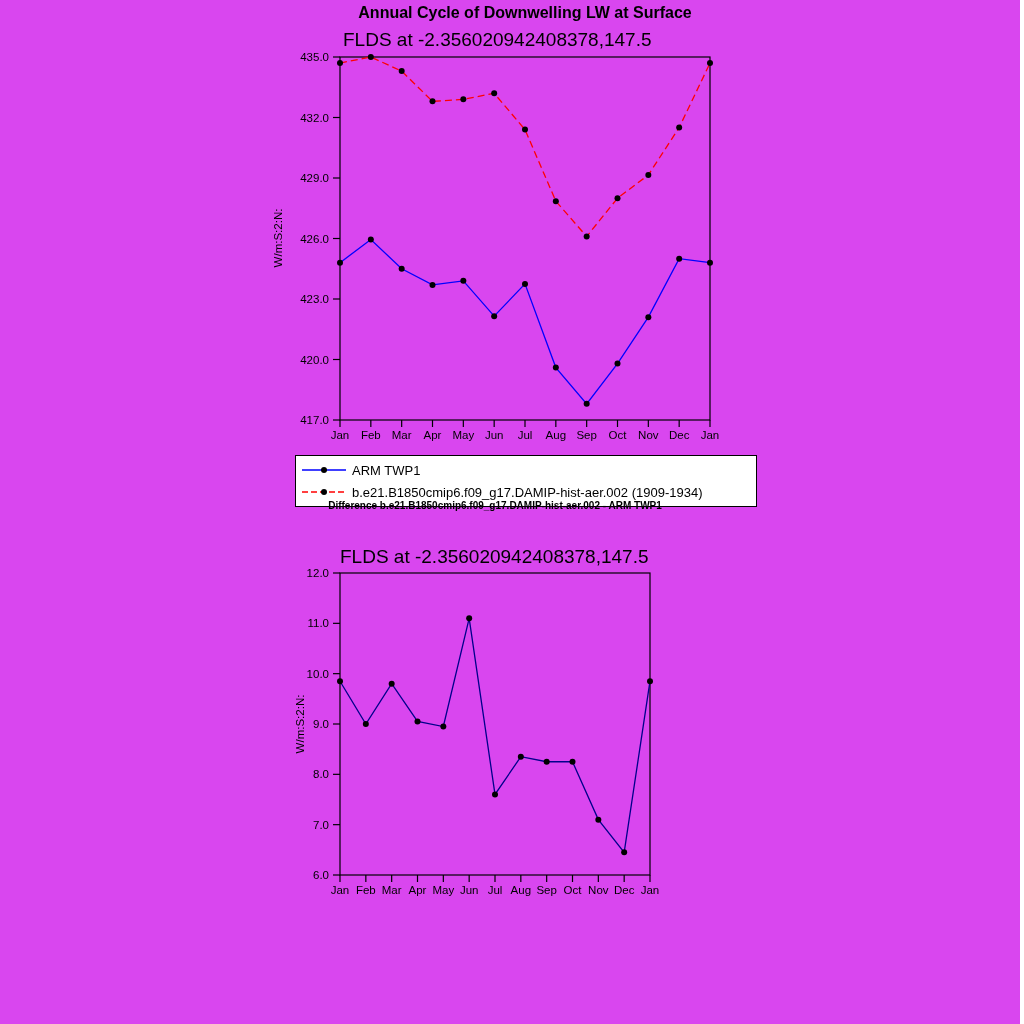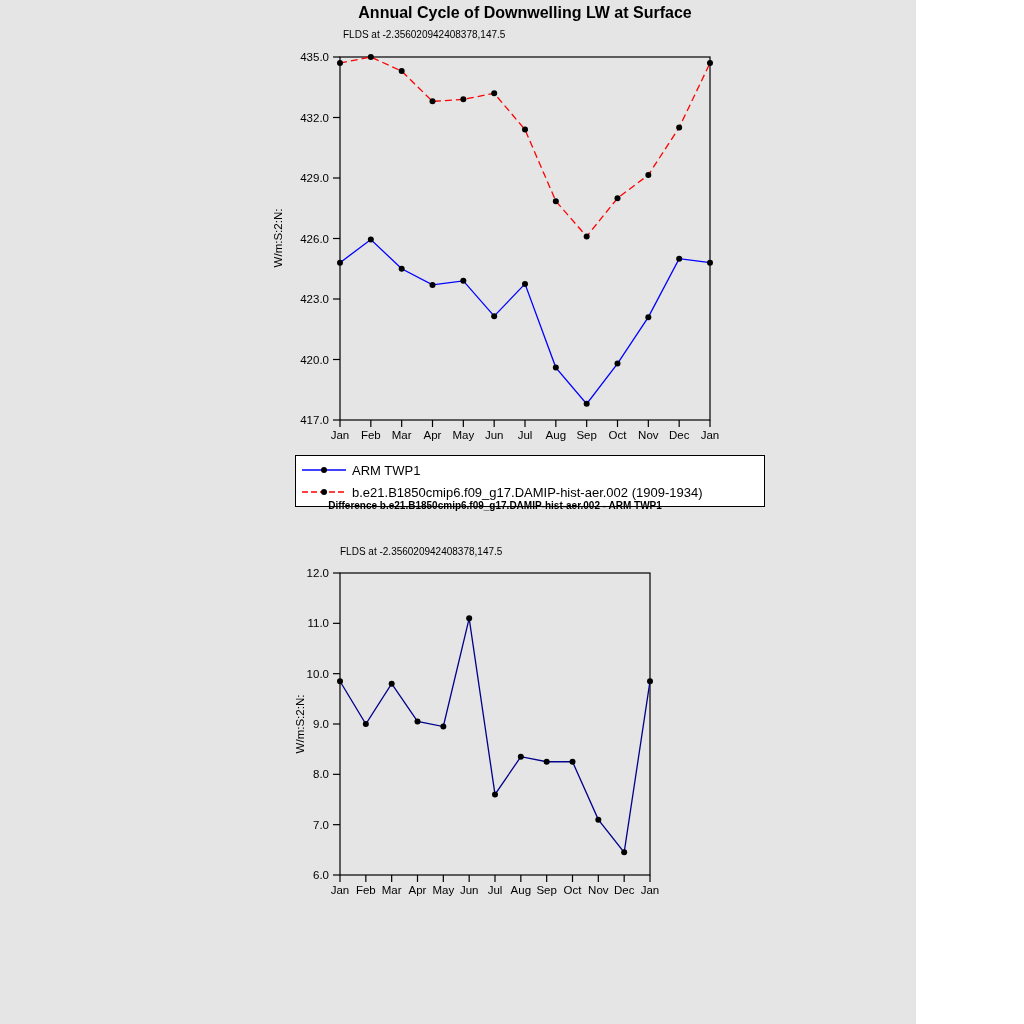--- a/index.html
+++ b/index.html
@@ -1,32 +1,32 @@
 <!DOCTYPE html>
 <html><head>
 <meta charset="utf-8">
 <style>
   html,body{margin:0;padding:0;background:#ffffff;}
-  #page{position:relative;width:916px;height:1024px;background:#e5e5e5;
+  #page{position:relative;width:1020px;height:1024px;background:#d946ef;
         font-family:"Liberation Sans","DejaVu Sans",sans-serif;color:#000;overflow:hidden;}
   .chart-title{position:absolute;font-weight:bold;text-align:center;white-space:nowrap;}
   #top-title{left:265px;top:4px;width:520px;font-size:16px;}
   #bottom-title{left:195px;top:500px;width:600px;font-size:10px;}
-  .chart-subtitle{position:absolute;font-size:10px;white-space:nowrap;}
+  .chart-subtitle{position:absolute;font-size:19px;white-space:nowrap;}
   #top-subtitle{left:343px;top:29px;}
   #bottom-subtitle{left:340px;top:546px;}
   .ylabel{position:absolute;font-size:11.5px;white-space:nowrap;
           transform:translate(-50%,-50%) rotate(-90deg);}
   #top-ylabel{left:278px;top:238px;}
   #bottom-ylabel{left:300px;top:724px;}
   svg{position:absolute;}
   #top-chart-svg{left:250px;top:45px;}
   #bottom-chart-svg{left:250px;top:563px;}
   #legend-box{position:absolute;left:295px;top:455px;width:456px;
-              border:1px solid #000;background:#fff;padding:3px 8px 3px 4px;}
+              border:1px solid #000;background:#fff;padding:3px 0 3px 4px;}
   .legend-row{display:flex;align-items:center;height:22px;}
   .legend-row svg{position:static;flex:0 0 auto;}
   .legend-label{font-size:13px;margin-left:4px;white-space:nowrap;}
   text{font-family:"Liberation Sans","DejaVu Sans",sans-serif;}
 </style>
 </head>
 <body>
 
 <div id="page">
 

